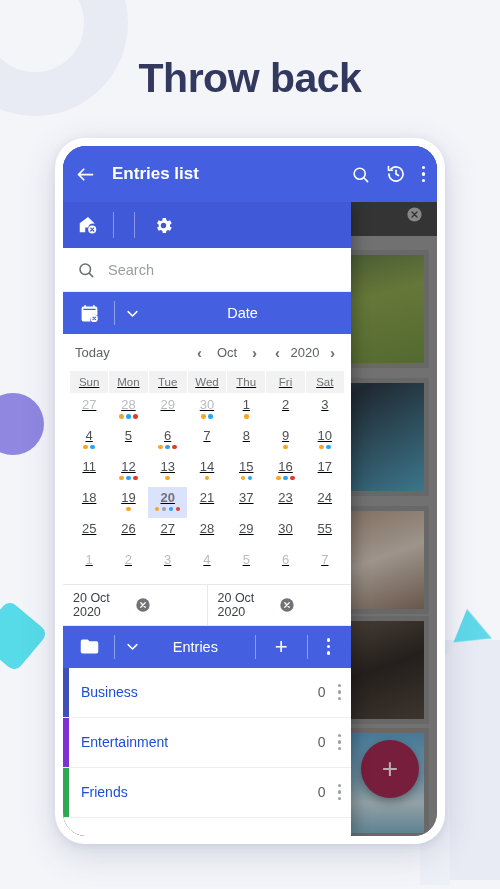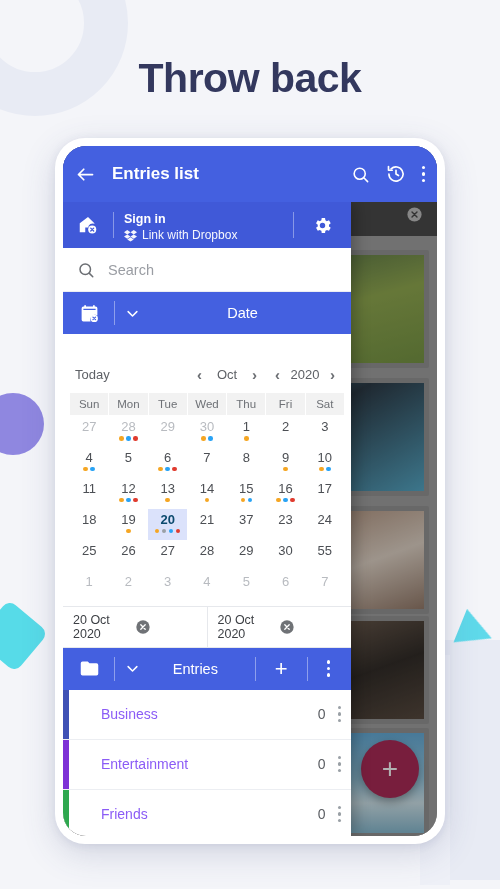--- a/index.html
+++ b/index.html
@@ -142,62 +142,62 @@
     display: flex; align-items: center; padding: 0 12px; text-align: center;
   }
   .section-hd .divider { width:1px; height:24px; background:rgba(255,255,255,.40); margin:0 10px; }
   .section-hd .lbl { font-size: 14.5px; margin-left: 6px; flex:1; }
   .section-hd .btn { padding: 0 9px; display:flex; align-items:center; }
 
   
   .cal { padding: 0 6px; }
   .cal-nav {
     display: flex; align-items: center; height: 36px;
-    font-size: 13px; color: #5e6166; padding: 0 6px; margin-top: 22px;
+    font-size: 13px; color: #5e6166; padding: 0 6px;
   }
   .cal-nav .today { flex: 0 0 auto; }
   .cal-nav .sp { flex: 1; }
   .cal-nav .grp { display: flex; align-items: center; gap: 4px; }
   .cal-nav .grp .v { min-width: 34px; text-align: center; }
   .chev { color:#6b6e73; font-size: 15px; padding: 0 4px; font-weight: 600;}
 
-  table.grid { width: 100%; border-collapse: collapse; table-layout: fixed; }
+  table.grid { width: 100%; border-collapse: collapse; table-layout: fixed; text-decoration: underline; }
   table.grid th {
     background: #f2f2f2; color: #6e7176; font-weight: normal;
     font-size: 11.5px; padding: 5px 0; border: 1px solid #fff;
   }
   table.grid td {
     height: 31px; text-align: center; vertical-align: top;
     padding-top: 3px; position: relative;
   }
   .dnum { font-size: 13px; color: #4c4f54; line-height: 15px; display:block; }
   .out .dnum { color: #b8bbc0; }
   .sel { background: #dbe2fb; }
-  .sel .dnum { color: #0c4a6e; font-weight: bold; }
+  .sel .dnum { color: #737373; font-weight: bold; }
   .dots { display: flex; justify-content: center; gap: 2.5px; margin-top: 2px; height: 5px;}
   .dot { width: 4.5px; height: 4.5px; border-radius: 50%; }
 
   .range {
     display: flex; border-top: 1px solid #e6e8ec; border-bottom: 1px solid #e6e8ec;
     height: 42px; margin-top: 4px;
   }
   .range .cell {
     flex: 1; display: flex; align-items: center; padding: 0 10px;
     font-size: 12.5px; color: #3c3f44;
   }
   .range .cell:first-child { border-right: 1px solid #e6e8ec; }
   .range .cell span { flex: 1; }
 
   .folder-row {
     height: 50px; display: flex; align-items: center;
     border-bottom: 1px solid #eceef2; position: relative;
     padding-left: 18px;
   }
   .bar { position: absolute; left: 0; top: 0; bottom: 0; width: 6px; }
-  .folder-row .nm { flex: 1; font-size: 14px; color: #8b5cf6; margin-left: 20px; }
+  .folder-row .nm { flex: 1; font-size: 14px; color: #1d4ed8; }
   .folder-row .ct { font-size: 14px; color: #5b5e63; margin-right: 12px; }
 
   
   svg { display: block; }
   .kebab { display:flex; flex-direction:column; gap:3px; align-items:center; }
   .kebab i { width:3.4px; height:3.4px; border-radius:50%; background: currentColor; display:block;}
 </style>
 </head>
 <body>
 
@@ -284,31 +284,20 @@
 
     <div class="signin">
       <span style="padding:0 4px">
         <svg width="22" height="22" viewBox="0 0 24 24" fill="#fff">
           <path d="M12 3.2L3 10.2V20h6v-5.2h3.2A5 5 0 0 1 19 10.6V10.2z"></path>
           <circle cx="16.6" cy="17" r="4.4"></circle>
           <path d="M15 15.4l3.2 3.2M18.2 15.4l-3.2 3.2" stroke="#4059d8" stroke-width="1.4" stroke-linecap="round"></path>
         </svg>
       </span>
       <span class="divider"></span>
-      <span class="txts">
-        <span class="l1">Sign in</span>
-        <span class="l2">
-          <span>
-            <svg width="13" height="13" viewBox="0 0 24 24" fill="#fff">
-              <path d="M6 2L0 6l6 4 6-4zM18 2l-6 4 6 4 6-4zM0 14l6 4 6-4-6-4zM18 10l-6 4 6 4 6-4zM6 19.2l6 3.9 6-3.9-6-3.9z"></path>
-            </svg>
-          </span>
-          <span>Link with Dropbox</span>
-        </span>
-      </span>
       <span class="divider"></span>
       <span style="padding:0 8px">
         <svg width="21" height="21" viewBox="0 0 24 24" fill="#fff">
           <path d="M19.4 13a7.6 7.6 0 000-2l2-1.6-2-3.4-2.4 1a7.6 7.6 0 00-1.7-1l-.4-2.6h-3.8l-.4 2.6a7.6 7.6 0 00-1.7 1l-2.4-1-2 3.4L6.6 11a7.6 7.6 0 000 2l-2 1.6 2 3.4 2.4-1a7.6 7.6 0 001.7 1l.4 2.6h3.8l.4-2.6a7.6 7.6 0 001.7-1l2.4 1 2-3.4z"></path>
           <circle cx="12" cy="12" r="3.1" fill="#4059d8"></circle>
         </svg>
       </span>
     </div>
 
     <div class="searchrow">

